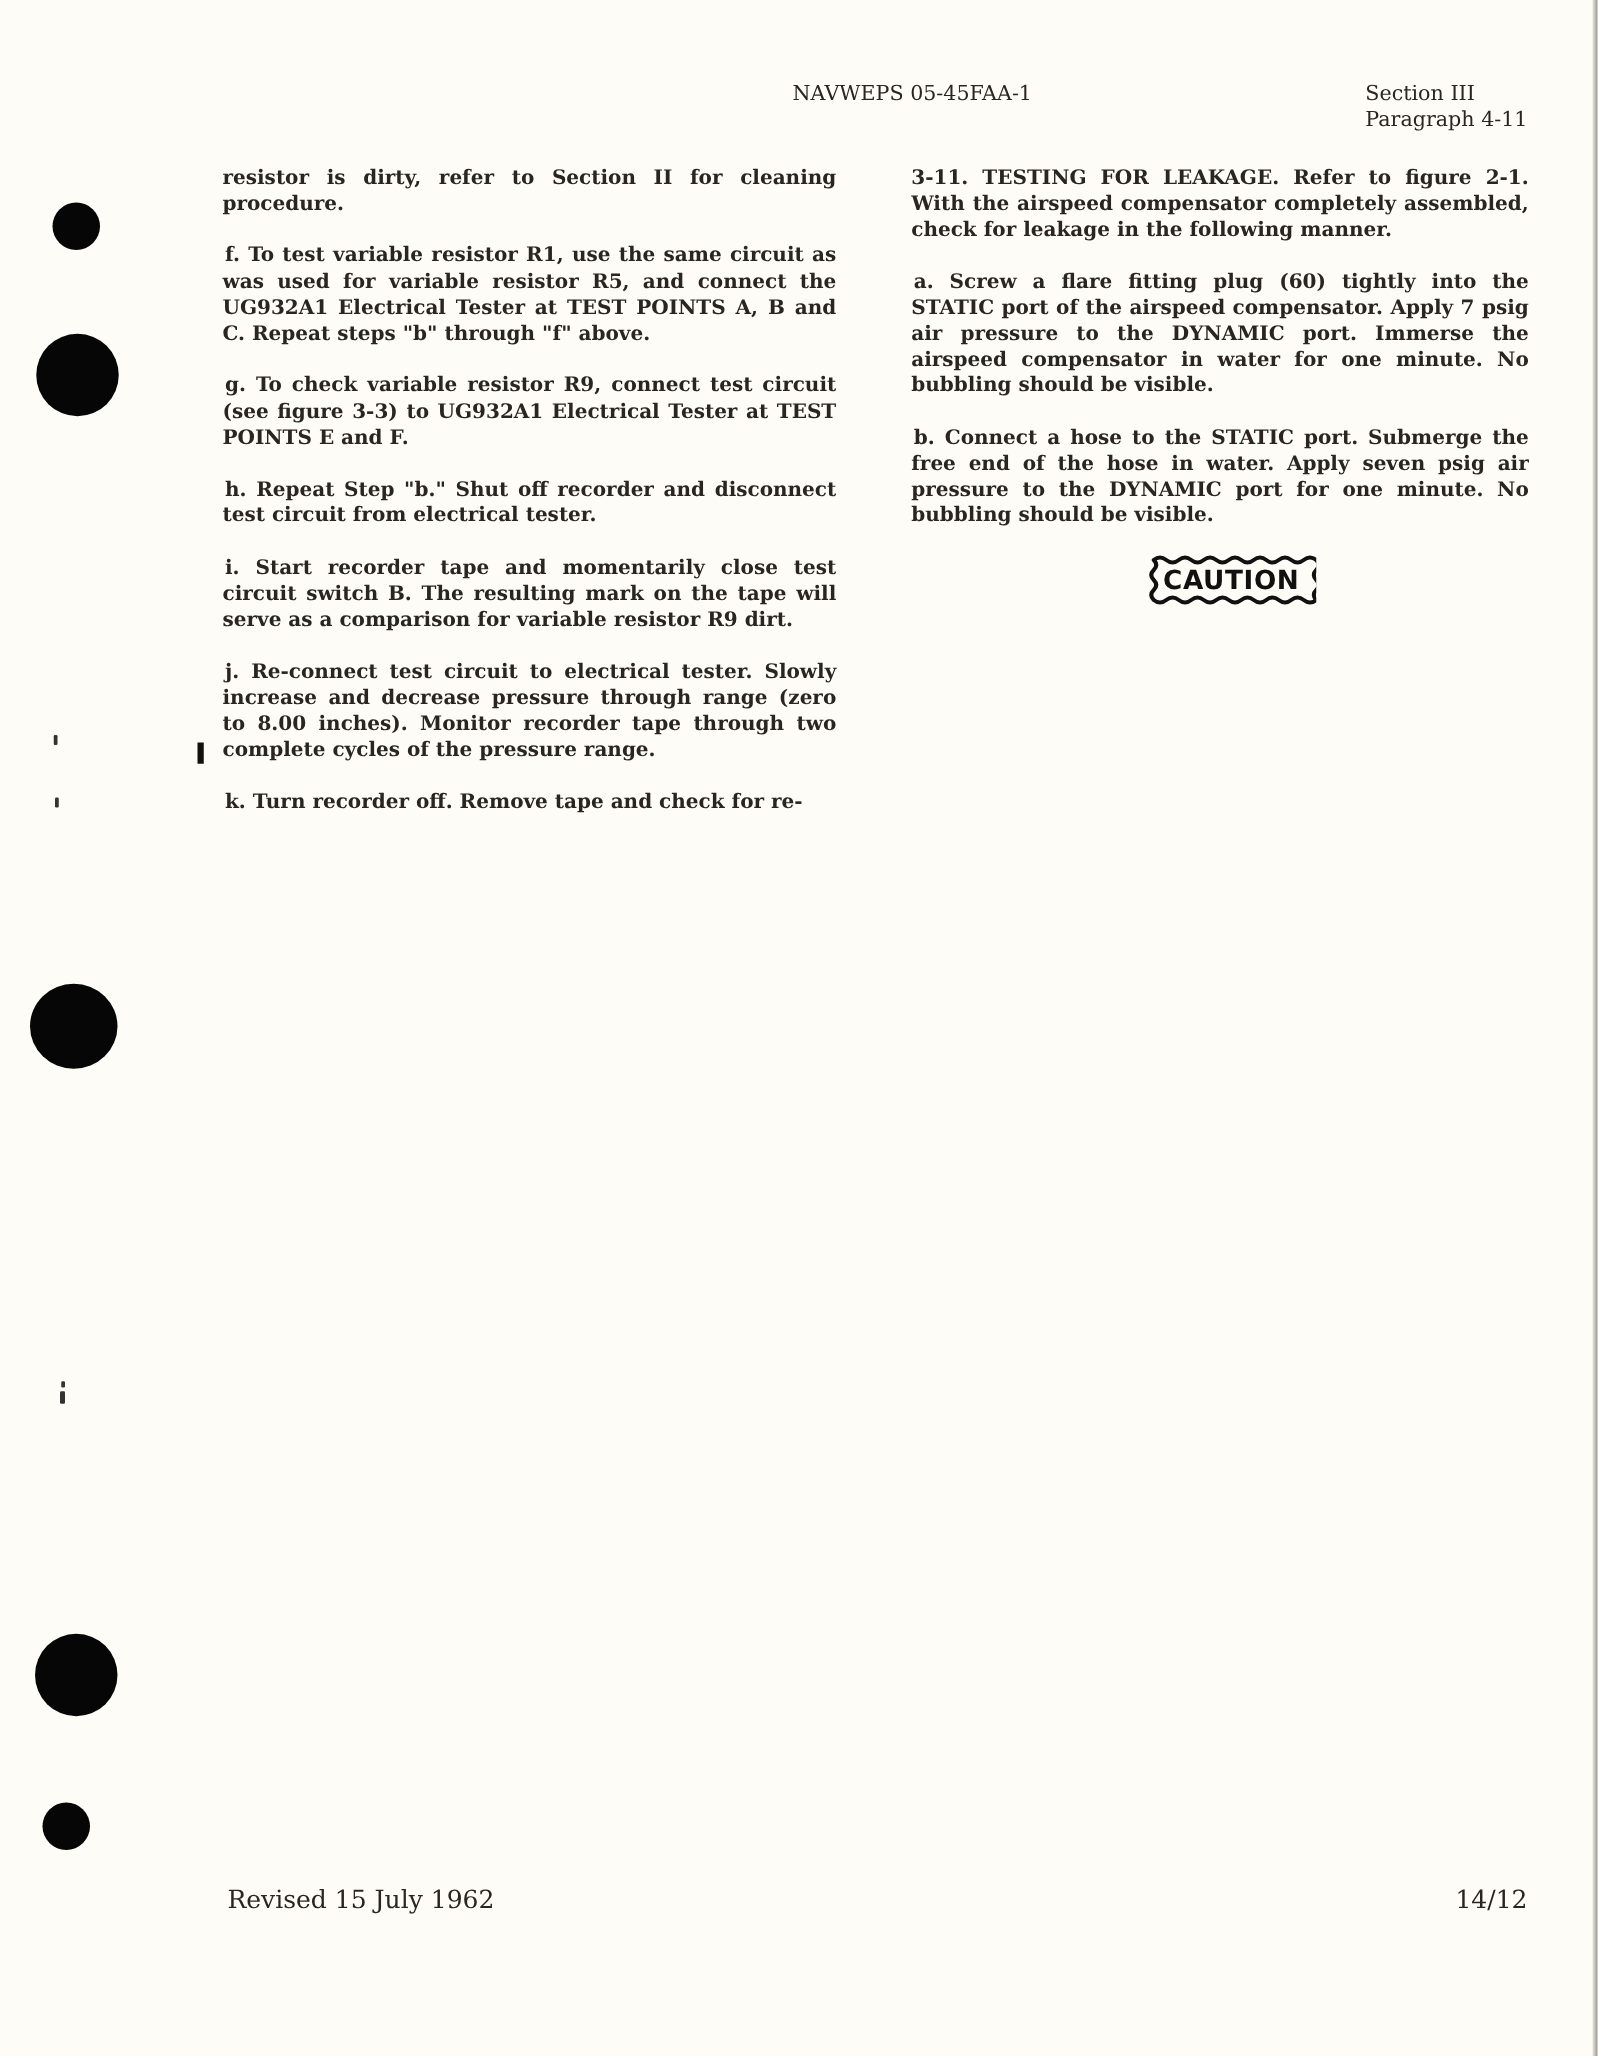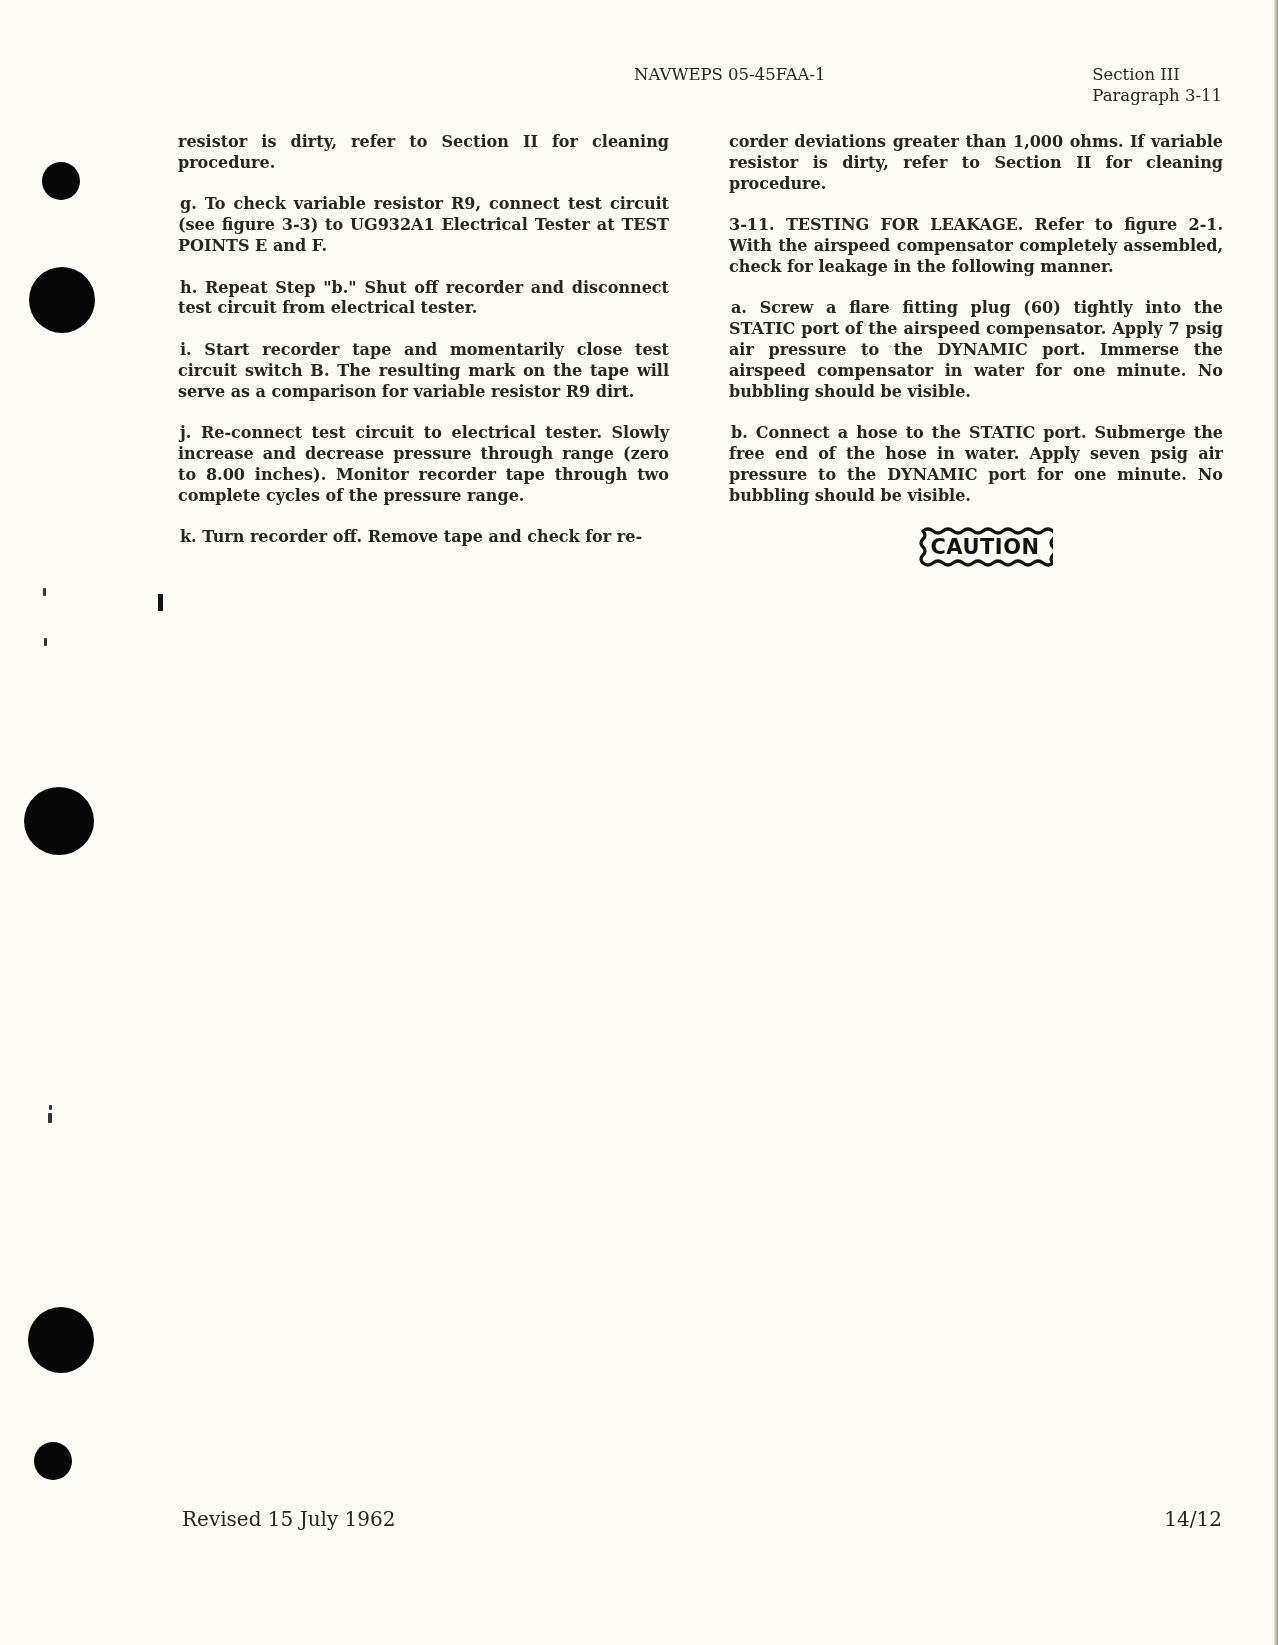--- a/index.html
+++ b/index.html
@@ -57,34 +57,34 @@
 <div class="speck" style="left:43px;top:588px;width:3px;height:8px;"></div>
 <div class="speck" style="left:44px;top:638px;width:3px;height:8px;"></div>
 <div class="speck" style="left:49px;top:1105px;width:3px;height:5px;"></div>
 <div class="speck" style="left:48px;top:1113px;width:4px;height:10px;"></div>
 
 <div class="change-bar"></div>
 
 <div class="hdr hdr-title">NAVWEPS 05-45FAA-1</div>
 <div class="hdr hdr-right">
   <div>Section III</div>
-  <div>Paragraph 3-11</div>
+  <div>Paragraph 4-11</div>
 </div>
 
 <div class="col left">
   <p>resistor is dirty, refer to Section II for cleaning procedure.</p>
+  <p class="indent-step">f. To test variable resistor R1, use the same circuit as was used for variable resistor R5, and connect the UG932A1 Electrical Tester at TEST POINTS A, B and C. Repeat steps "b" through "f" above.</p>
   <p class="indent-step">g. To check variable resistor R9, connect test circuit (see figure 3-3) to UG932A1 Electrical Tester at TEST POINTS E and F.</p>
   <p class="indent-step">h. Repeat Step "b." Shut off recorder and disconnect test circuit from electrical tester.</p>
   <p class="indent-step">i. Start recorder tape and momentarily close test circuit switch B. The resulting mark on the tape will serve as a comparison for variable resistor R9 dirt.</p>
   <p class="indent-step">j. Re-connect test circuit to electrical tester. Slowly increase and decrease pressure through range (zero to 8.00 inches). Monitor recorder tape through two complete cycles of the pressure range.</p>
   <p class="indent-step">k. Turn recorder off. Remove tape and check for re-</p>
 </div>
 
 <div class="col right">
-  <p>corder deviations greater than 1,000 ohms. If variable resistor is dirty, refer to Section II for cleaning procedure.</p>
   <p>3-11. TESTING FOR LEAKAGE. Refer to figure 2-1. With the airspeed compensator completely assembled, check for leakage in the following manner.</p>
   <p class="indent-step">a. Screw a flare fitting plug (60) tightly into the STATIC port of the airspeed compensator. Apply 7 psig air pressure to the DYNAMIC port. Immerse the airspeed compensator in water for one minute. No bubbling should be visible.</p>
   <p class="indent-step">b. Connect a hose to the STATIC port. Submerge the free end of the hose in water. Apply seven psig air pressure to the DYNAMIC port for one minute. No bubbling should be visible.</p>
 
   <div class="caution-wrap">
     <div class="caution">
       <svg width="136" height="40" viewBox="0 0 136 40">
         <path d="M6 4 q5 -4 10 0 t10 0 t10 0 t10 0 t10 0 t10 0 t10 0 t10 0 t10 0 t10 0 t10 0 t10 0 t10 0
                  l0 0 q4 4 0 8 t0 8 t0 8 t0 8
                  q-5 4 -10 0 t-10 0 t-10 0 t-10 0 t-10 0 t-10 0 t-10 0 t-10 0 t-10 0 t-10 0 t-10 0 t-10 0 t-10 0

